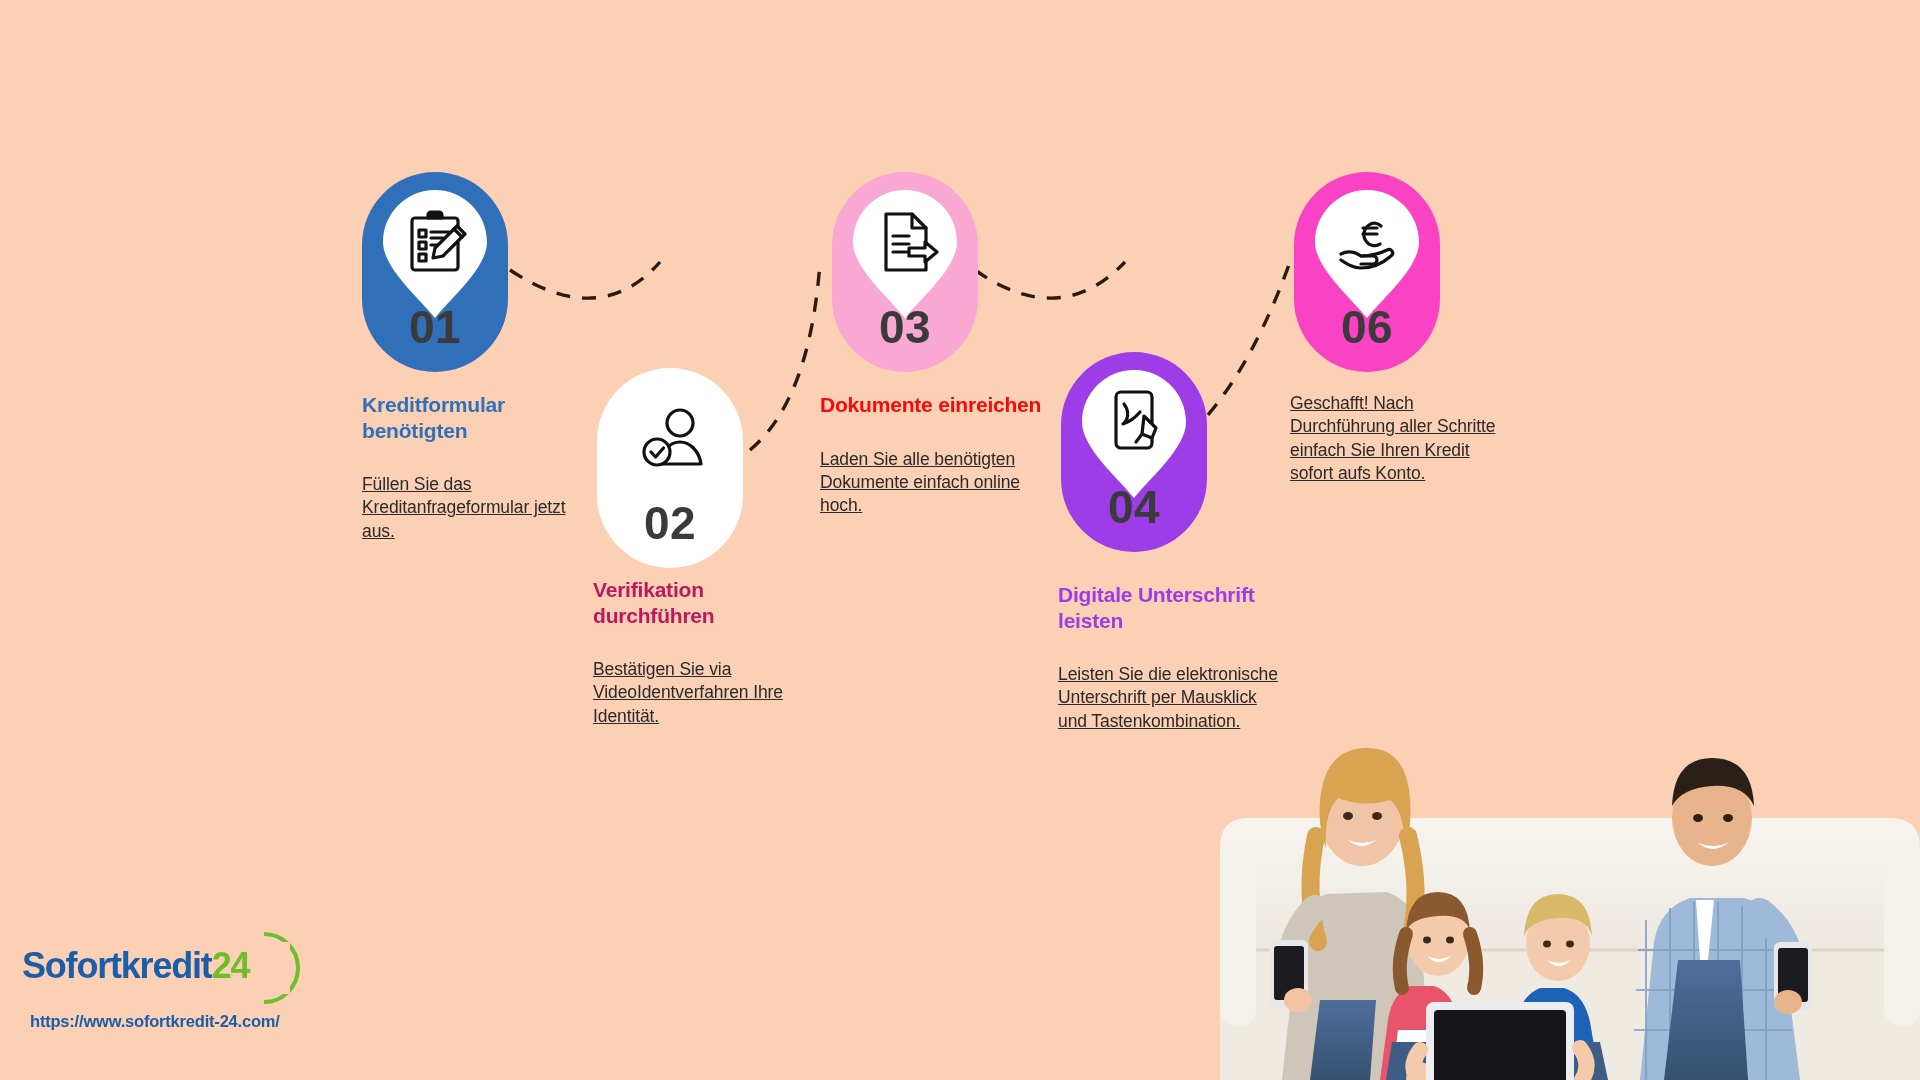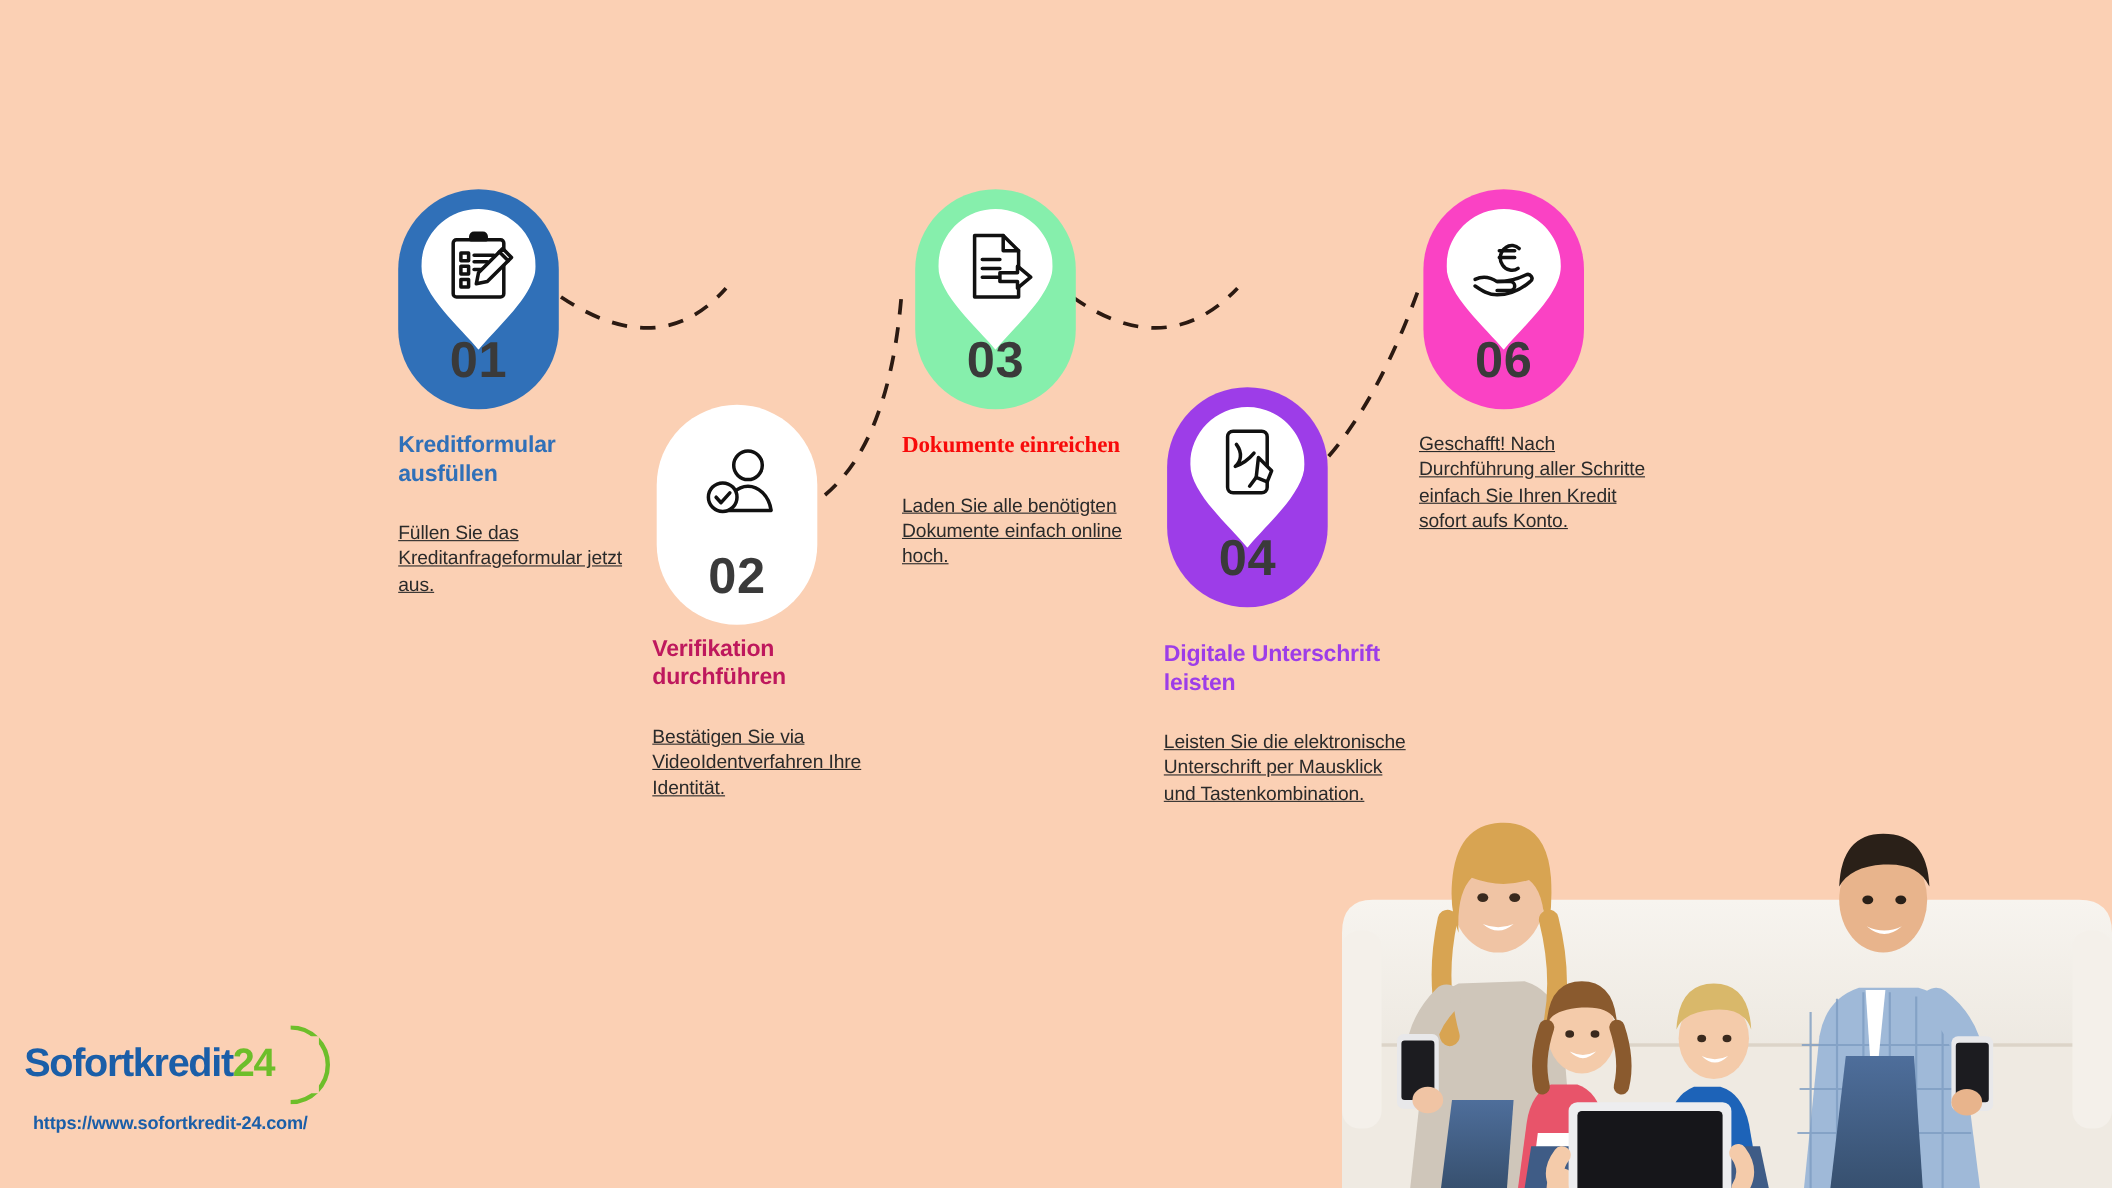--- a/index.html
+++ b/index.html
@@ -105,21 +105,21 @@
           <path d="M22 22 h18 M22 28 h12"></path>
           <path d="M22 35 h10"></path>
           <path d="M48 16 l8 8 -22 22 -10 2 2 -10 z" fill="#fff"></path>
           <path d="M45 19 l8 8"></path>
         </g>
       </svg>
     </span>
     <span class="step-num">01</span>
   </div>
   <div class="block" style="left:362px; top:392px;">
-    <h3 style="color:#3070B8;">Kreditformular ausfüllen</h3>
+    <h3 style="color:#3070B8;">Kreditformular benötigten</h3>
     <p>Füllen Sie das Kreditanfrageformular jetzt aus.</p>
   </div>
 
   <div class="capsule" style="left:597px; top:368px; background:#ffffff;text-align:right;">
     <span class="pin">
       <svg viewBox="0 0 104 128">
         <path d="M52 0 C23.3 0 0 23.3 0 52 C0 78 36 108 52 128 C68 108 104 78 104 52 C104 23.3 80.7 0 52 0 Z" fill="#ffffff"></path>
         <g transform="translate(24,20)" fill="none" stroke="#111" stroke-width="3.2" stroke-linejoin="round" stroke-linecap="round">
           <circle cx="38" cy="17" r="13"></circle>
           <path d="M17 58 c2 -14 12 -22 21 -22 c9 0 19 8 21 22 z"></path>
@@ -128,36 +128,36 @@
         </g>
       </svg>
     </span>
     <span class="step-num">02</span>
   </div>
   <div class="block" style="left:593px; top:577px;">
     <h3 style="color:#be185d;">Verifikation durchführen</h3>
     <p>Bestätigen Sie via VideoIdentverfahren Ihre Identität.</p>
   </div>
 
-  <div class="capsule" style="left:832px; top:172px; background:#86efac;">
+  <div class="capsule" style="left:832px; top:172px; background:#f9a8d4;">
     <span class="pin">
       <svg viewBox="0 0 104 128">
         <path d="M52 0 C23.3 0 0 23.3 0 52 C0 78 36 108 52 128 C68 108 104 78 104 52 C104 23.3 80.7 0 52 0 Z" fill="#ffffff"></path>
         <g transform="translate(26,20)" fill="none" stroke="#111" stroke-width="3.2" stroke-linejoin="round" stroke-linecap="round">
           <path d="M7 4 h26 l14 14 v42 h-40 z"></path>
           <path d="M33 4 v14 h14"></path>
           <path d="M14 26 h16 M14 34 h16 M14 42 h14"></path>
           <path d="M30 38 h16 v-6 l12 10 -12 10 v-6 h-16 z" fill="#fff"></path>
         </g>
       </svg>
     </span>
     <span class="step-num">03</span>
   </div>
   <div class="block" style="left:820px; top:392px;">
-    <h3 style="color:#F80A0A;font-family:Liberation Serif, serif;">Dokumente einreichen</h3>
+    <h3 style="color:#F80A0A;">Dokumente einreichen</h3>
     <p>Laden Sie alle benötigten Dokumente einfach online hoch.</p>
   </div>
 
   <div class="capsule" style="left:1061px; top:352px; background:#9D3DE8;">
     <span class="pin">
       <svg viewBox="0 0 104 128">
         <path d="M52 0 C23.3 0 0 23.3 0 52 C0 78 36 108 52 128 C68 108 104 78 104 52 C104 23.3 80.7 0 52 0 Z" fill="#ffffff"></path>
         <g transform="translate(28,18)" fill="none" stroke="#111" stroke-width="3.2" stroke-linejoin="round" stroke-linecap="round">
           <rect x="6" y="4" width="36" height="56" rx="5"></rect>
           <path d="M14 16 c6 8 4 16 -1 20 c6 -2 12 -6 17 -12"></path>

